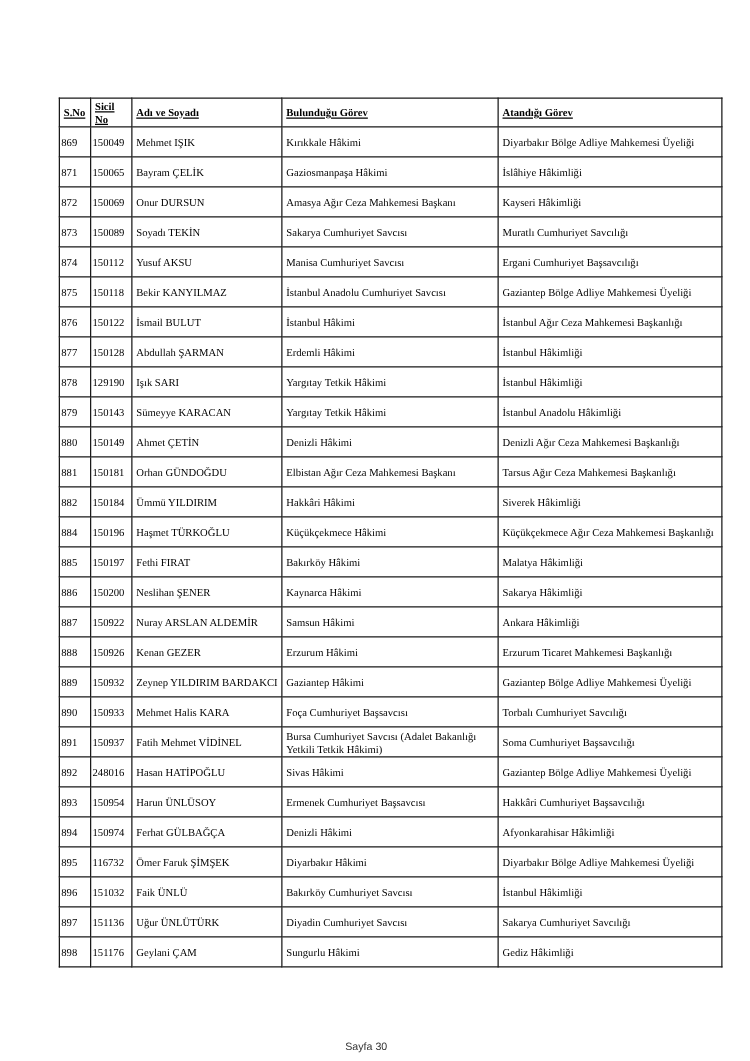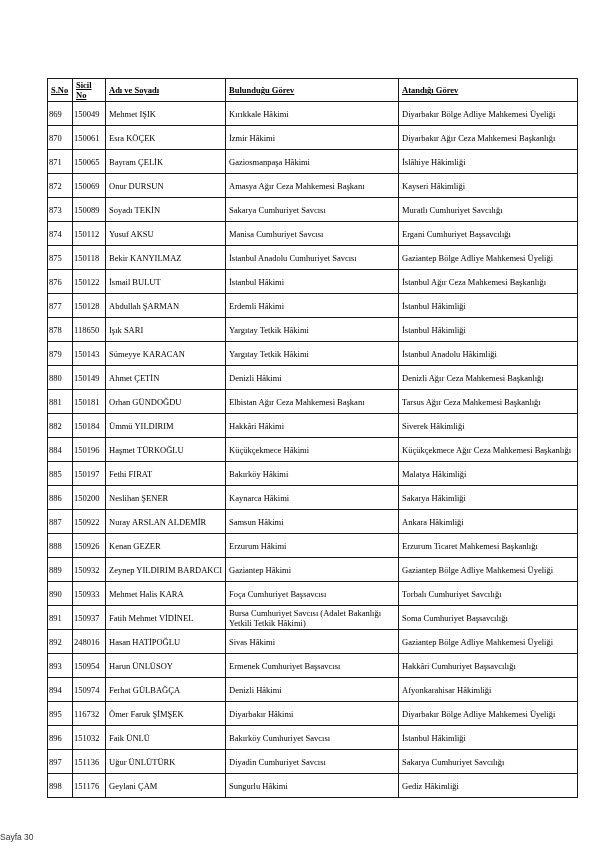--- a/index.html
+++ b/index.html
@@ -11,21 +11,21 @@
         padding:1px 3px;vertical-align:middle;overflow:hidden;}
   .appointments thead th{height:17px;font-weight:bold;text-align:left;}
   .appointments thead th span{text-decoration:underline;}
   .appointments tbody td{height:21px;}
   .appointments td:nth-child(1),.appointments td:nth-child(2){text-align:left;padding:1px 1px;}
   .col-sno{width:25px;}
   .col-sicil{width:33px;}
   .col-name{width:120px;}
   .col-from{width:173px;}
   .col-to{width:179px;}
-  .page-number{position:absolute;left:0;right:14px;top:792px;text-align:left;
+  .page-number{position:absolute;left:0;right:14px;top:792px;text-align:center;
         font-family:"Liberation Sans", sans-serif;font-size:8.5px;color:#333;}
   .watermark{position:absolute;right:2px;bottom:3px;display:flex;align-items:center;
         opacity:.55;font-family:"Liberation Sans", sans-serif;}
   .wm-circle{width:20px;height:20px;border-radius:50%;background:#d93a4e;color:#fff;
         display:flex;align-items:center;justify-content:center;font-size:12px;
         margin-right:-7px;position:relative;z-index:2;box-shadow:1px 1px 2px rgba(38,49,125,.6);}
   .wm-text{font-weight:800;font-size:33px;letter-spacing:-1px;color:#7f1d1d;position:relative;z-index:1;
         text-shadow:-1px -1px 0 #26317d,1px -1px 0 #26317d,-1px 1px 0 #26317d,1px 1px 0 #26317d,
         2px 2px 2px rgba(217,58,78,.85);}
   .wm-suffix{color:#d93a4e;font-size:7px;font-weight:700;transform:rotate(-90deg);
@@ -55,27 +55,20 @@
     </thead>
     <tbody>
         <tr>
           <td>869</td>
           <td>150049</td>
           <td>Mehmet IŞIK</td>
           <td>Kırıkkale Hâkimi</td>
           <td>Diyarbakır Bölge Adliye Mahkemesi Üyeliği</td>
         </tr>
         <tr>
-          <td>870</td>
-          <td>150061</td>
-          <td>Esra KÖÇEK</td>
-          <td>İzmir Hâkimi</td>
-          <td>Diyarbakır Ağır Ceza Mahkemesi Başkanlığı</td>
-        </tr>
-        <tr>
           <td>871</td>
           <td>150065</td>
           <td>Bayram ÇELİK</td>
           <td>Gaziosmanpaşa Hâkimi</td>
           <td>İslâhiye Hâkimliği</td>
         </tr>
         <tr>
           <td>872</td>
           <td>150069</td>
           <td>Onur DURSUN</td>
@@ -112,21 +105,21 @@
         </tr>
         <tr>
           <td>877</td>
           <td>150128</td>
           <td>Abdullah ŞARMAN</td>
           <td>Erdemli Hâkimi</td>
           <td>İstanbul Hâkimliği</td>
         </tr>
         <tr>
           <td>878</td>
-          <td>118650</td>
+          <td>129190</td>
           <td>Işık SARI</td>
           <td>Yargıtay Tetkik Hâkimi</td>
           <td>İstanbul Hâkimliği</td>
         </tr>
         <tr>
           <td>879</td>
           <td>150143</td>
           <td>Sümeyye KARACAN</td>
           <td>Yargıtay Tetkik Hâkimi</td>
           <td>İstanbul Anadolu Hâkimliği</td>

